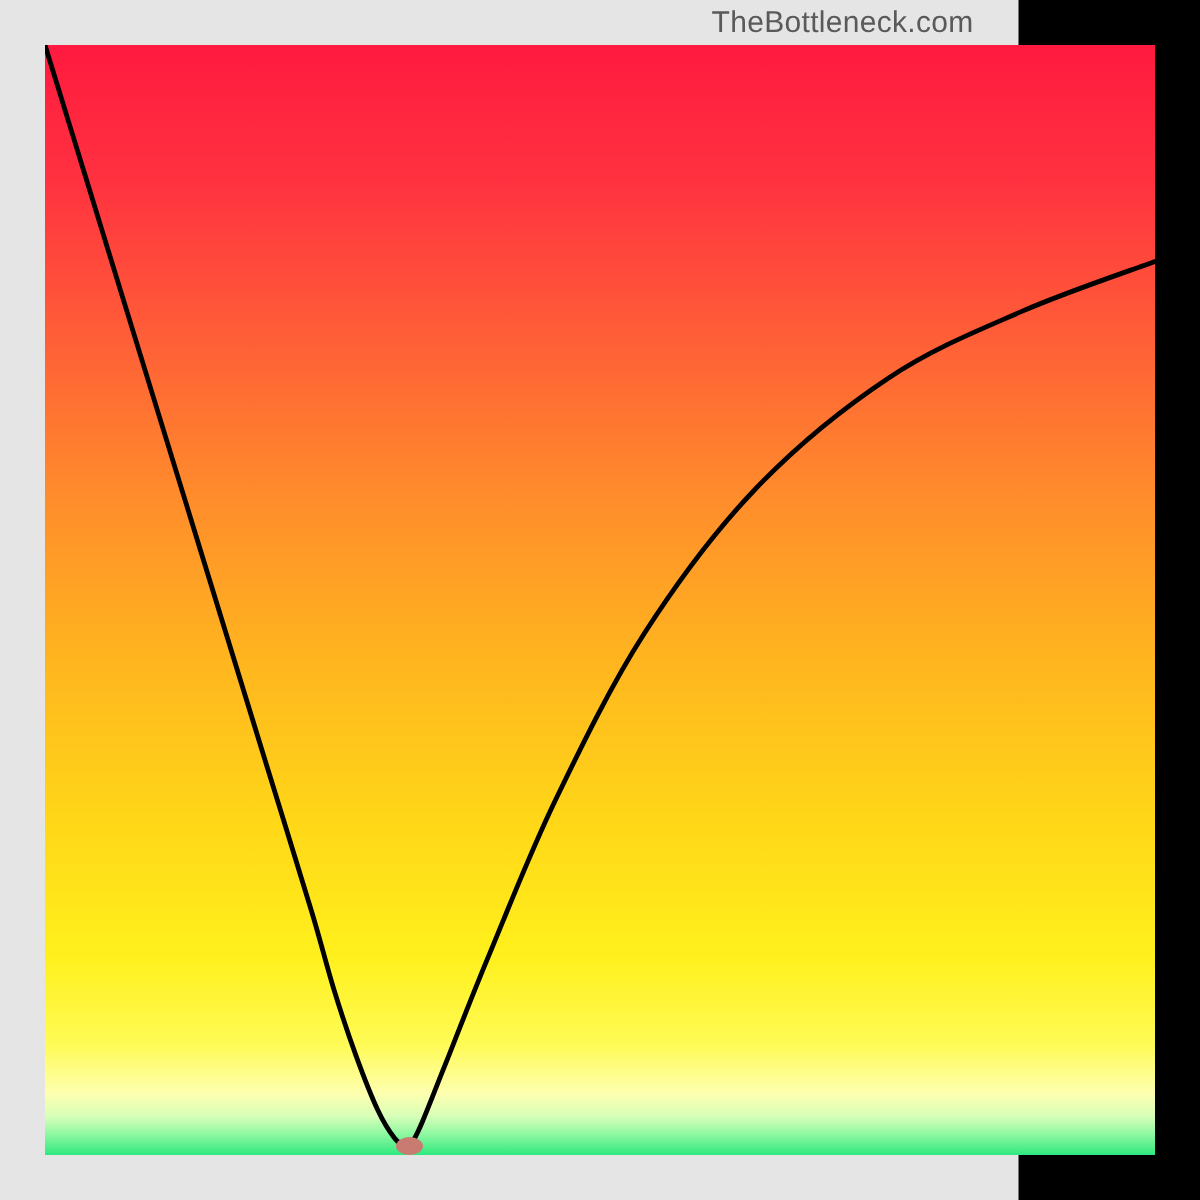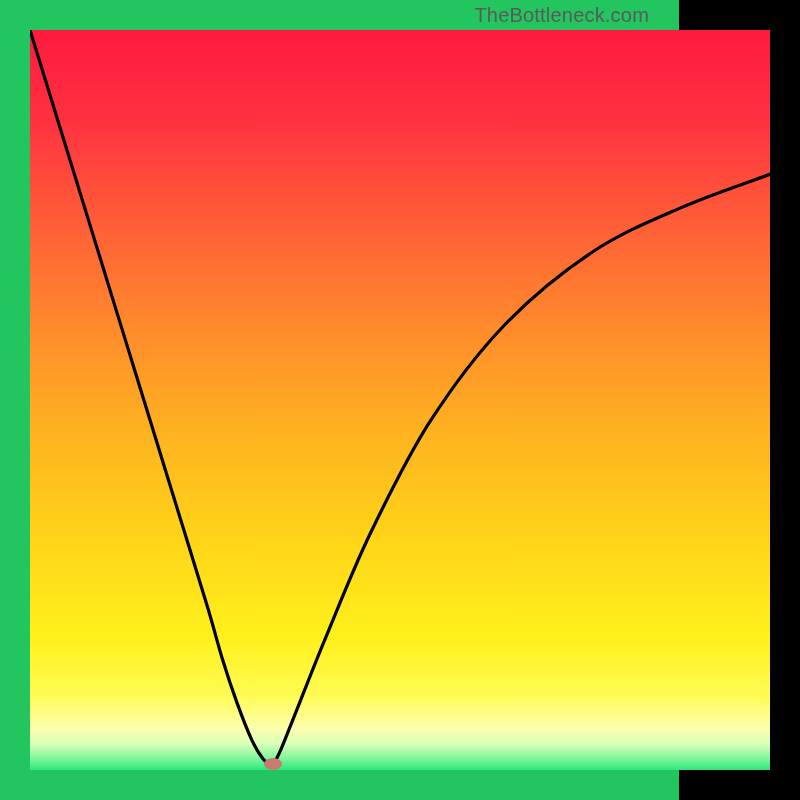--- a/index.html
+++ b/index.html
@@ -1,21 +1,21 @@
 <!DOCTYPE html>
 <html><head>
 <meta charset="utf-8">
 <style>
   * { margin: 0; padding: 0; box-sizing: border-box; }
   html, body { width: 800px; height: 800px; overflow: hidden; background: #000; }
   .frame {
     position: absolute;
     top: 0; left: 0;
     width: 679px; height: 800px;
-    background: #22c55e;
+    background: #e5e5e5;
   }
   .plot-area {
     position: absolute;
     top: 30px;
     left: 30px;
     width: 740px;
     height: 740px;
     overflow: hidden;
   }
   .attribution {

